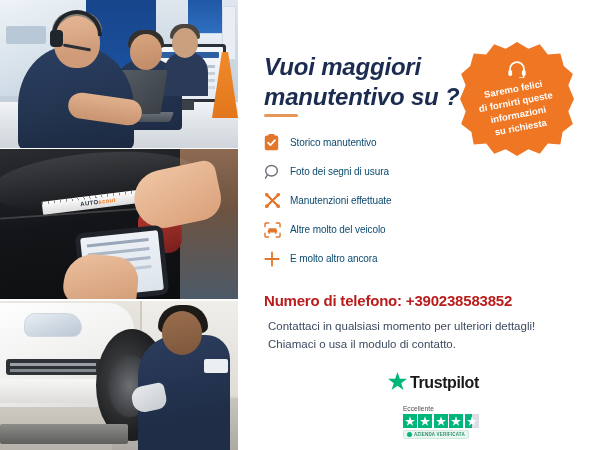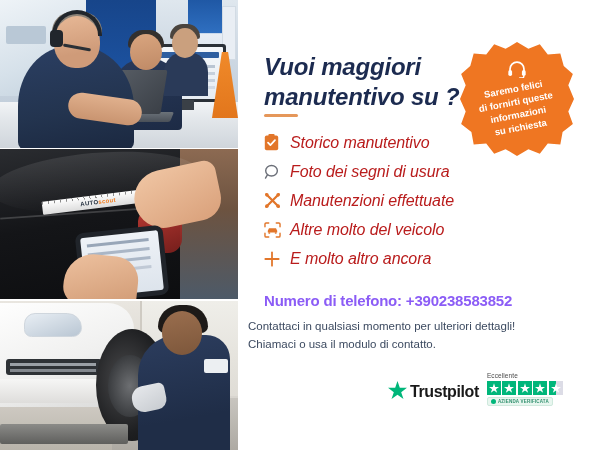--- a/index.html
+++ b/index.html
@@ -391,51 +391,51 @@
   }
   .feature-icon {
     width: 26px;
     flex: 0 0 26px;
     display: flex;
     align-items: center;
     justify-content: flex-start;
     color: #e2762a;
   }
   .feature-label {
+    color: #0c4a6e;
+    font-size: 10px;
+    letter-spacing: -0.1px;
+  }
+
+  
+  .phone-line {
+    position: absolute;
+    left: 26px; top: 292px;
     color: #b91c1c;
-    font-size: 16px;
-    letter-spacing: -0.1px;
-    font-style: italic;
-  }
-
-  
-  .phone-line {
-    position: absolute;
-    left: 26px; top: 292px;
-    color: #8b5cf6;
     font-size: 15px;
     font-weight: bold;
     letter-spacing: -0.2px;
   }
   .contact-text {
     position: absolute;
-    left: 10px; top: 318px;
+    left: 30px; top: 318px;
     width: 310px;
     color: #3c4a60;
     font-size: 11.5px;
     line-height: 1.55;
   }
 
   
   .trustpilot {
     position: absolute;
     left: 150px; top: 372px;
     display: flex;
     align-items: flex-end;
     gap: 8px;
+    flex-direction: column;
   }
   .tp-logo {
     display: flex;
     align-items: center;
     gap: 3px;
     padding-bottom: 3px;
   }
   .tp-word {
     color: #191919;
     font-size: 16px;

